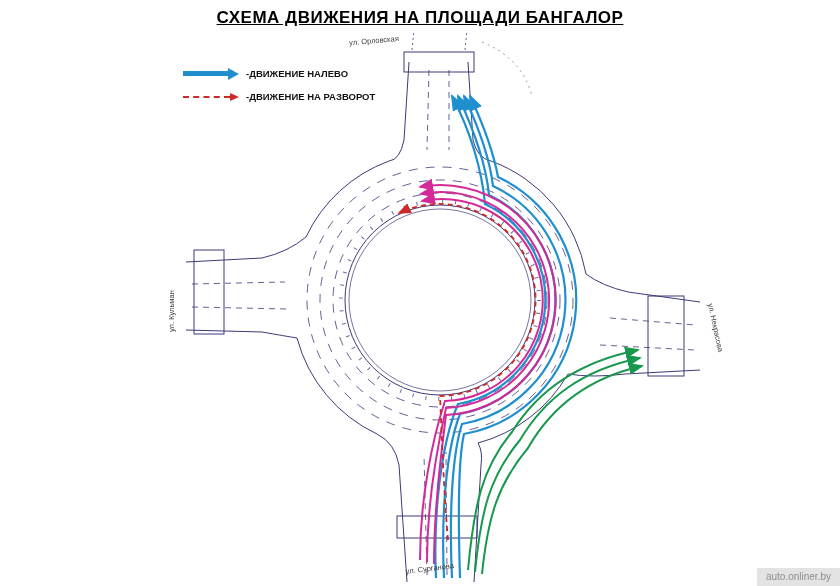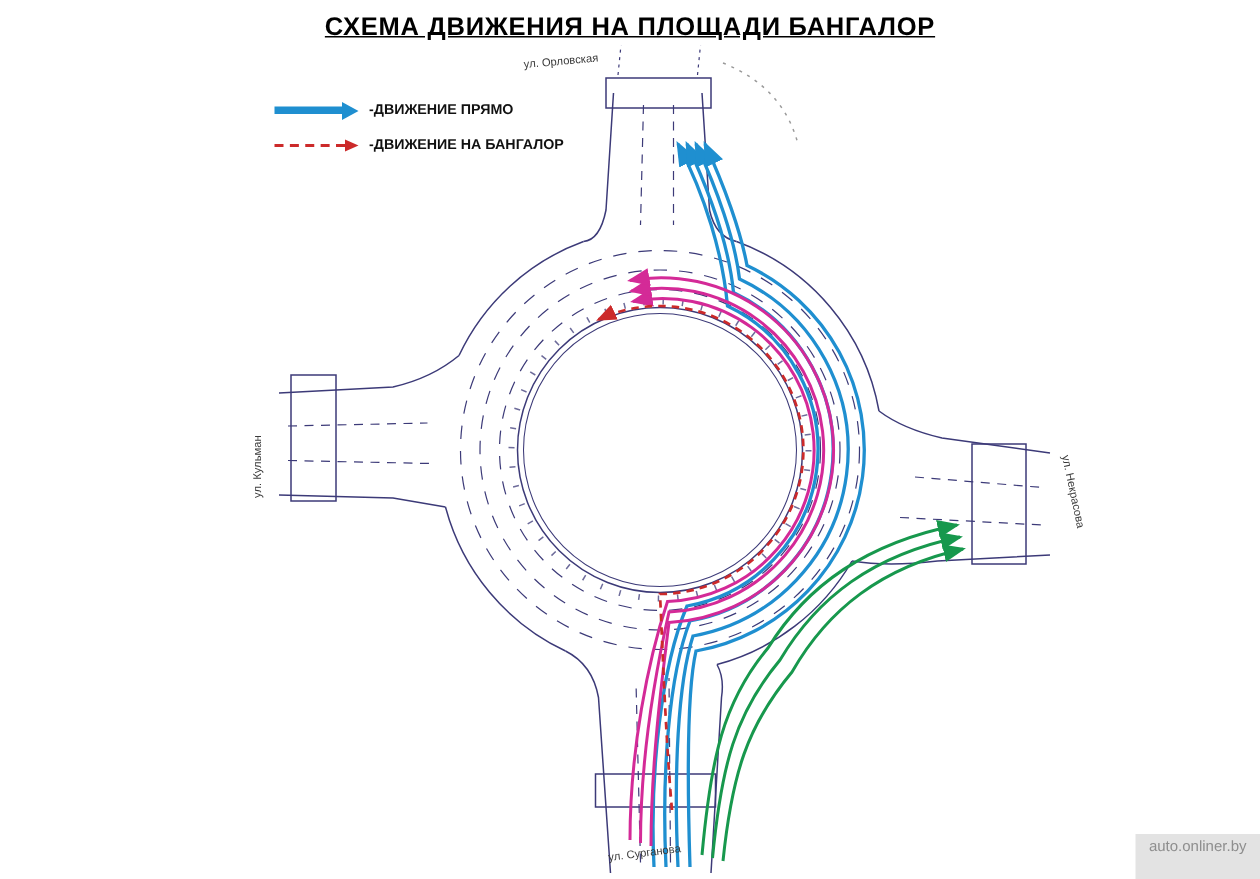--- a/index.html
+++ b/index.html
@@ -18,44 +18,44 @@
   .shaft{flex:1;height:3px;}
   .head{width:0;height:0;border-top:4px solid transparent;border-bottom:4px solid transparent;border-left:9px solid #000;}
   .big .shaft{height:5px;}
   .big .head{border-top-width:6px;border-bottom-width:6px;border-left-width:11px;}
   .dash .shaft{height:0;background:none;border-top:2px dashed #000;}
   .legend-label{font-size:9.5px;font-weight:bold;color:#111;white-space:nowrap;}
   svg.scheme{position:absolute;left:0;top:0;}
   svg text{font-family:"Liberation Sans",sans-serif;}
   .watermark{
     position:absolute;right:0;bottom:0;background:#e3e3e3;color:#8e8e8e;
-    font-size:10px;padding:3px 9px 16px 9px;
+    font-size:10px;padding:3px 9px 4px 9px;
   }
 </style>
 </head>
 <body>
 
 <div id="page">
 
   <div class="title">СХЕМА ДВИЖЕНИЯ НА ПЛОЩАДИ БАНГАЛОР</div>
 
   <div class="legend">
     <div class="legend-row">
       <span class="arrow big">
         <span class="shaft" style="background: rgb(31, 143, 208);"></span>
         <span class="head" style="border-left-color: rgb(31, 143, 208);"></span>
       </span>
-      <span class="legend-label">-ДВИЖЕНИЕ ПРЯМО</span>
+      <span class="legend-label">-ДВИЖЕНИЕ НАЛЕВО</span>
     </div>
     <div class="legend-row dash">
       <span class="arrow dash">
         <span class="shaft" style="border-top-color: rgb(204, 42, 42);"></span>
         <span class="head" style="border-left-color: rgb(204, 42, 42);"></span>
       </span>
-      <span class="legend-label">-ДВИЖЕНИЕ НА БАНГАЛОР</span>
+      <span class="legend-label">-ДВИЖЕНИЕ НА РАЗВОРОТ</span>
     </div>
   </div>
 
   <svg class="scheme" width="840" height="586" viewBox="0 0 840 586">
     <defs>
       <marker id="mk-straight" markerWidth="9" markerHeight="7" refX="6.5" refY="3" orient="auto">
         <path d="M0,0 L7.5,3 L0,6 Z" stroke="none" style="fill: rgb(31, 143, 208);"></path>
       </marker>
       <marker id="mk-right" markerWidth="9" markerHeight="7" refX="6.5" refY="3" orient="auto">
         <path d="M0,0 L7.5,3 L0,6 Z" stroke="none" style="fill: rgb(23, 152, 77);"></path>

